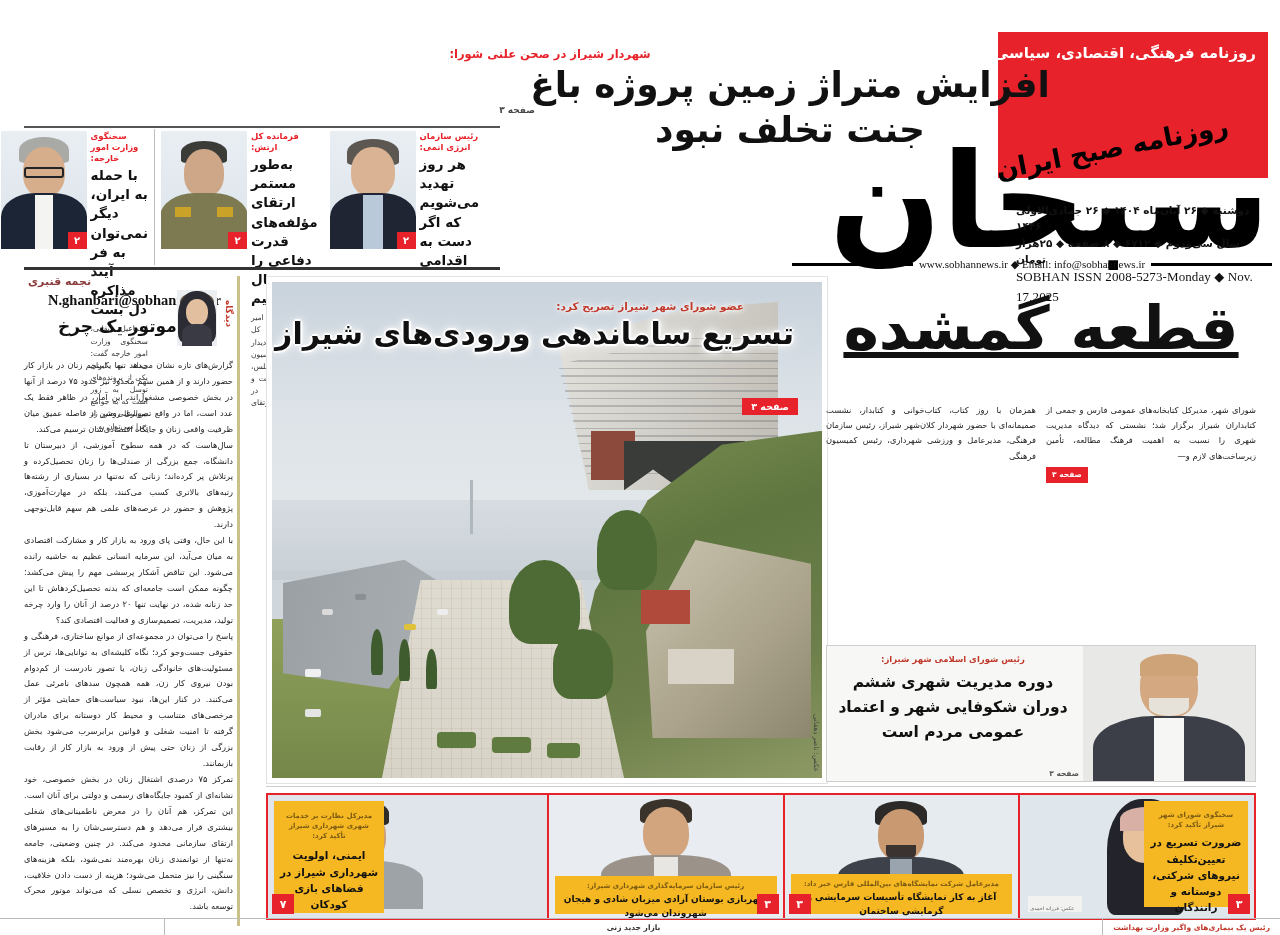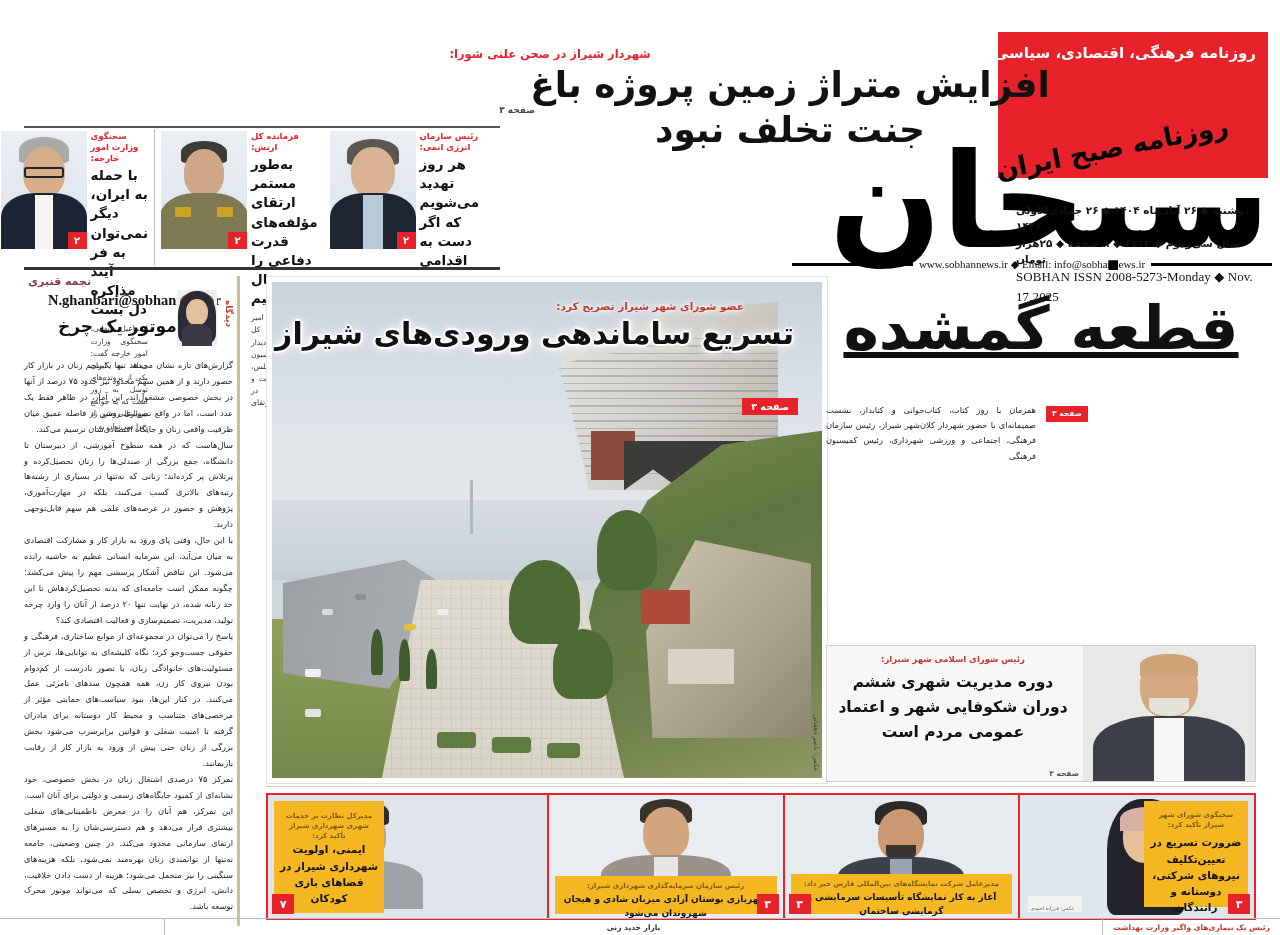--- a/index.html
+++ b/index.html
@@ -540,23 +540,24 @@
       <div class="mp-headline">تسریع ساماندهی ورودی‌های شیراز</div>
       <div class="mp-badge">صفحه ۳</div>
       <div class="mp-credit">عکس: ناصر دهقانی</div>
     </div>
   </div>
 
   <div class="lead">
     <div class="lead-h1">قطعه گمشده</div>
     <div class="lead-cols">
       <div class="lead-col">
+        <span>شورای شهر، مدیرکل کتابخانه‌های عمومی فارس و جمعی از کتابداران شیراز برگزار شد؛ نشستی که دیدگاه مدیریت شهری را نسبت به اهمیت فرهنگ مطالعه، تأمین زیرساخت‌های لازم و—</span>
         <div style="text-align:left;"><span class="lead-badge">صفحه ۳</span></div>
       </div>
-      <div class="lead-col">همزمان با روز کتاب، کتاب‌خوانی و کتابدار، نشست صمیمانه‌ای با حضور شهردار کلان‌شهر شیراز، رئیس سازمان فرهنگی، اجتماعی و ورزشی شهرداری، رئیس کمیسیون فرهنگی</div>
+      <div class="lead-col">همزمان با روز کتاب، کتاب‌خوانی و کتابدار، نشست صمیمانه‌ای با حضور شهردار کلان‌شهر شیراز، رئیس سازمان فرهنگی، مدیرعامل و ورزشی شهرداری، رئیس کمیسیون فرهنگی</div>
     </div>
   </div>
 
   <div class="boxed">
     <div class="boxed-photo">
       <div class="portrait" style="background:#e8e8e6;">
         <div class="head" style="top:8px;width:58px;height:64px;background:#d4a880;"></div>
         <div style="position:absolute;top:8px;left:50%;transform:translateX(-50%);width:58px;height:22px;background:#cfa378;border-radius:50% 50% 0 0;"></div>
         <div style="position:absolute;top:52px;left:50%;transform:translateX(-50%);width:40px;height:18px;background:#e6e2da;border-radius:0 0 50% 50%;"></div>
         <div class="body" style="top:70px;width:152px;height:80px;background:#3c3f47;"></div>
@@ -629,21 +630,21 @@
         <div class="portrait" style="background:#dfe5ea;">
           <div class="hair" style="top:6px;left:34%;width:52px;height:24px;background:#2f2b27;"></div>
           <div class="head" style="top:14px;left:34%;width:46px;height:54px;background:#cd9f78;"></div>
           <div style="position:absolute;top:48px;left:34%;transform:translateX(-50%);width:26px;height:9px;background:#33302c;border-radius:3px;"></div>
           <div class="body" style="top:66px;left:34%;width:120px;height:48px;background:#9ea3a8;"></div>
           <div class="shirt" style="top:68px;left:34%;width:22px;height:44px;background:#e7d7de;"></div>
         </div>
       </div>
       <div class="bs-panel" style="top:6px;left:6px;width:110px;height:112px;padding:10px 6px 0 6px;">
         <div class="bs-kicker">مدیرکل نظارت بر خدمات شهری شهرداری شیراز تأکید کرد:</div>
-        <div class="bs-title" style="">ایمنی، اولویت شهرداری شیراز در فضاهای بازی کودکان</div>
+        <div class="bs-title" style="margin-top:6px;">ایمنی، اولویت شهرداری شیراز در فضاهای بازی کودکان</div>
       </div>
       <div class="bs-badge" style="bottom:4px;left:4px;">۷</div>
     </div>
 
   </div>
 
   <div class="footer-strip">
     <div class="fs-cell">رئیس یک بیماری‌های واگیر وزارت بهداشت</div>
     <div class="fs-cell mid">بازار جدید زنی</div>
     <div class="fs-cell left">معاون وزیر راه و شهرسازی اعلام کرد:</div>

